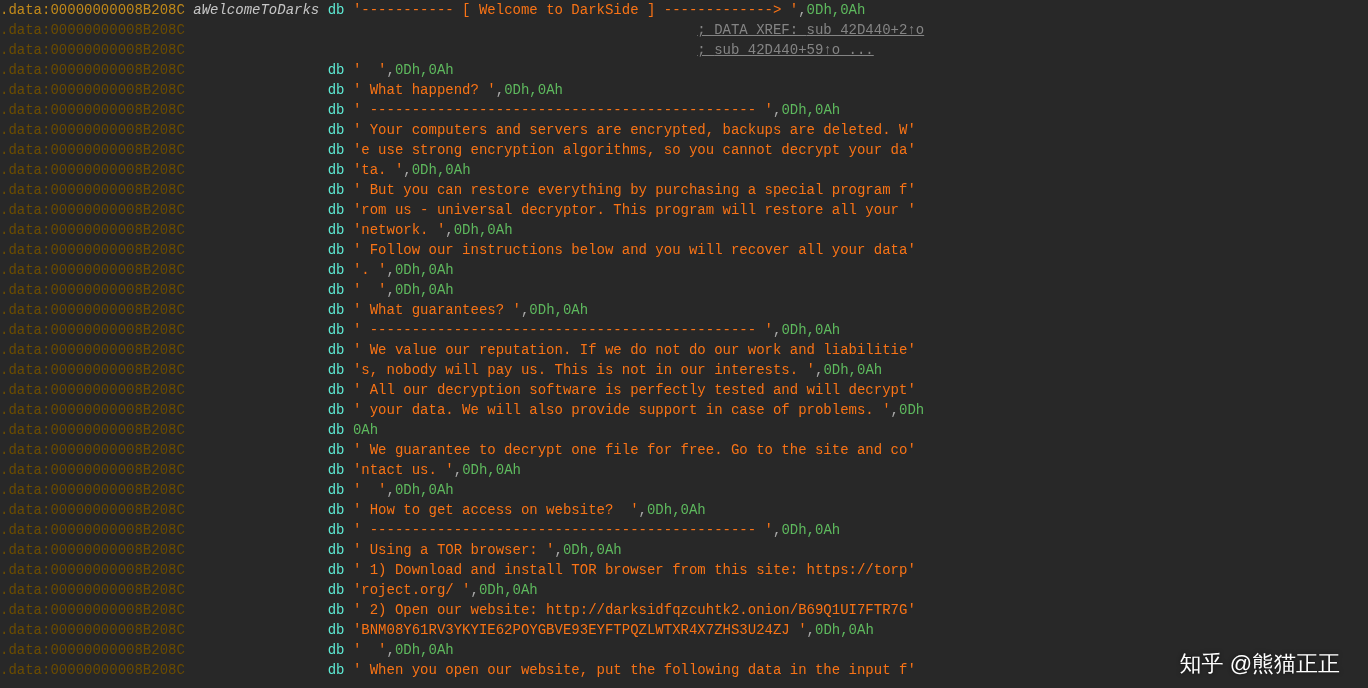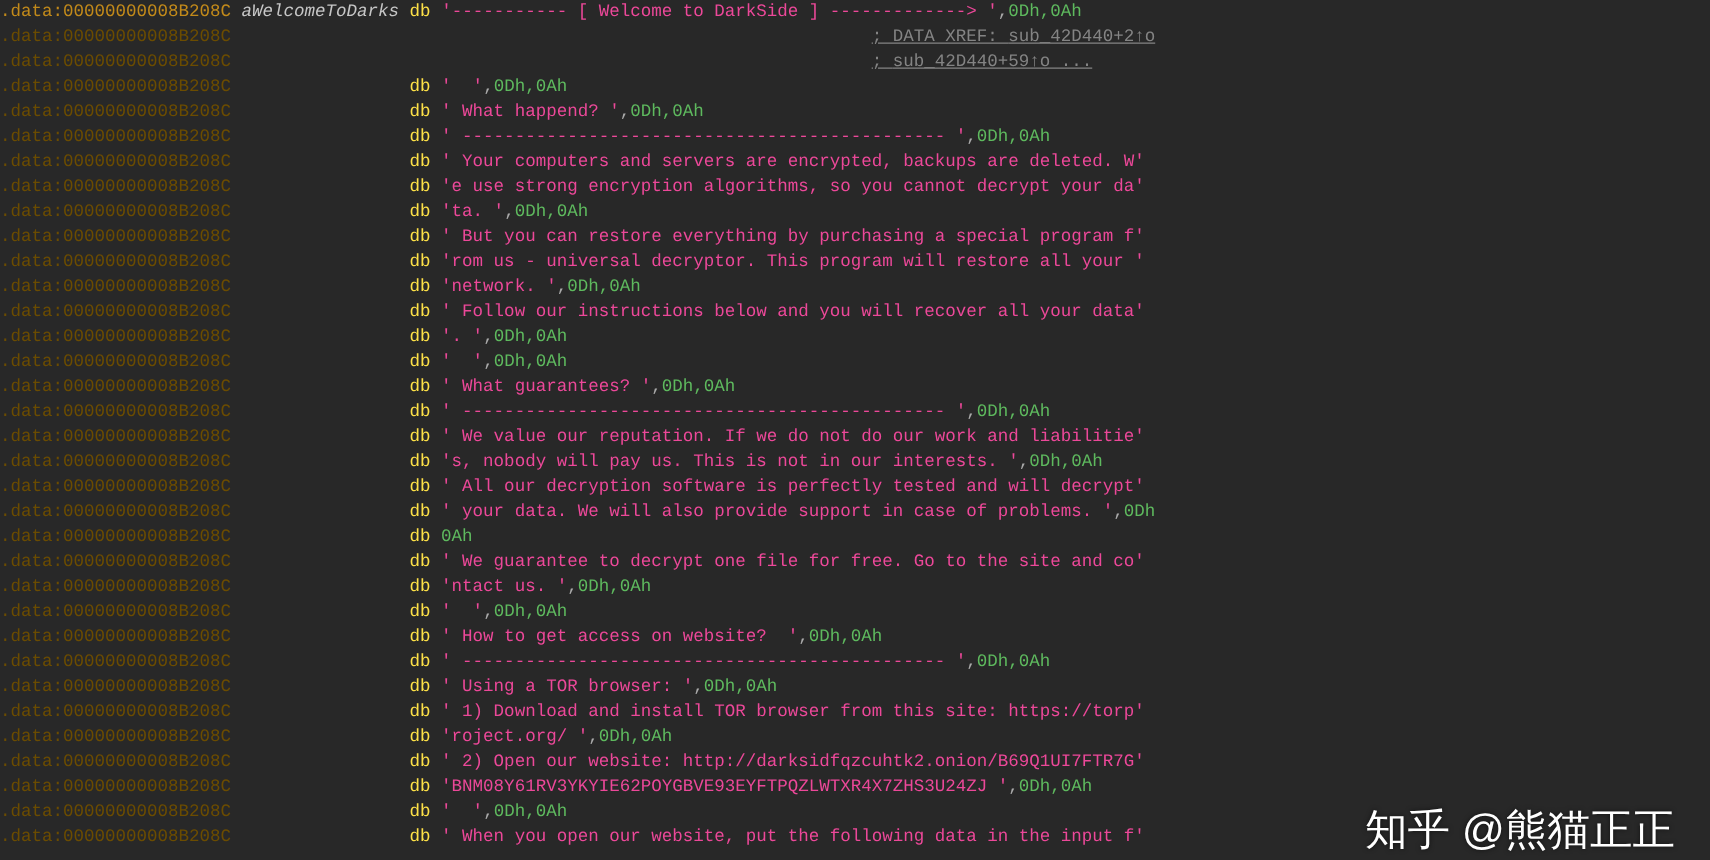--- a/index.html
+++ b/index.html
@@ -19,33 +19,33 @@
     white-space: pre;
   }
   .line { display: block; }
   .seg   { color: #6b4c00; }
   .seg-a { color: #c28a1a; }
   .addr  { color: #6b4c00; }
   .addr-a{ color: #c28a1a; }
   .colon { color: #6b4c00; }
   .colon-a { color: #c28a1a; }
   .lbl   { color: #c6c6c6; font-style: italic; }
-  .mnem  { color: #fde047; }
-  .str   { color: #ec4899; text-align: center; }
+  .mnem  { color: #5eead4; }
+  .str   { color: #f97316; text-align: center; }
   
   .num   { color: #5eb95e; margin-top: 42px; }
   .comma { color: #aaaaaa; }
   .xref  { color: #848484; text-decoration: underline; }
   .watermark {
     position: fixed;
     right: 28px;
     bottom: 14px;
     color: #ffffff;
     font-family: "PingFang SC","Microsoft YaHei",sans-serif;
-    font-size: 34px;
+    font-size: 22px;
     font-weight: 500;
     text-shadow: 0 0 4px rgba(0,0,0,.6);
     pointer-events: none;
   }
 </style>
 </head>
 <body>
 
 <div class="disasm" id="disasm"><span class="line"><span class="seg-a">.data</span><span class="colon-a">:</span><span class="addr-a">00000000008B208C</span> <span class="lbl">aWelcomeToDarks</span> <span class="mnem">db</span> <span class="str">'----------- [ Welcome to DarkSide ] -------------&gt; '</span><span class="comma">,</span><span class="num">0Dh,0Ah</span></span><span class="line"><span class="seg">.data</span><span class="colon">:</span><span class="addr">00000000008B208C</span>                                                             <span class="xref">; DATA XREF: </span><span class="xref">sub_42D440+2↑o</span></span><span class="line"><span class="seg">.data</span><span class="colon">:</span><span class="addr">00000000008B208C</span>                                                             <span class="xref">; </span><span class="xref">sub_42D440+59↑o ...</span></span><span class="line"><span class="seg">.data</span><span class="colon">:</span><span class="addr">00000000008B208C</span>                 <span class="mnem">db</span> <span class="str">'  '</span><span class="comma">,</span><span class="num">0Dh,0Ah</span></span><span class="line"><span class="seg">.data</span><span class="colon">:</span><span class="addr">00000000008B208C</span>                 <span class="mnem">db</span> <span class="str">' What happend? '</span><span class="comma">,</span><span class="num">0Dh,0Ah</span></span><span class="line"><span class="seg">.data</span><span class="colon">:</span><span class="addr">00000000008B208C</span>                 <span class="mnem">db</span> <span class="str">' ---------------------------------------------- '</span><span class="comma">,</span><span class="num">0Dh,0Ah</span></span><span class="line"><span class="seg">.data</span><span class="colon">:</span><span class="addr">00000000008B208C</span>                 <span class="mnem">db</span> <span class="str">' Your computers and servers are encrypted, backups are deleted. W'</span></span><span class="line"><span class="seg">.data</span><span class="colon">:</span><span class="addr">00000000008B208C</span>                 <span class="mnem">db</span> <span class="str">'e use strong encryption algorithms, so you cannot decrypt your da'</span></span><span class="line"><span class="seg">.data</span><span class="colon">:</span><span class="addr">00000000008B208C</span>                 <span class="mnem">db</span> <span class="str">'ta. '</span><span class="comma">,</span><span class="num">0Dh,0Ah</span></span><span class="line"><span class="seg">.data</span><span class="colon">:</span><span class="addr">00000000008B208C</span>                 <span class="mnem">db</span> <span class="str">' But you can restore everything by purchasing a special program f'</span></span><span class="line"><span class="seg">.data</span><span class="colon">:</span><span class="addr">00000000008B208C</span>                 <span class="mnem">db</span> <span class="str">'rom us - universal decryptor. This program will restore all your '</span></span><span class="line"><span class="seg">.data</span><span class="colon">:</span><span class="addr">00000000008B208C</span>                 <span class="mnem">db</span> <span class="str">'network. '</span><span class="comma">,</span><span class="num">0Dh,0Ah</span></span><span class="line"><span class="seg">.data</span><span class="colon">:</span><span class="addr">00000000008B208C</span>                 <span class="mnem">db</span> <span class="str">' Follow our instructions below and you will recover all your data'</span></span><span class="line"><span class="seg">.data</span><span class="colon">:</span><span class="addr">00000000008B208C</span>                 <span class="mnem">db</span> <span class="str">'. '</span><span class="comma">,</span><span class="num">0Dh,0Ah</span></span><span class="line"><span class="seg">.data</span><span class="colon">:</span><span class="addr">00000000008B208C</span>                 <span class="mnem">db</span> <span class="str">'  '</span><span class="comma">,</span><span class="num">0Dh,0Ah</span></span><span class="line"><span class="seg">.data</span><span class="colon">:</span><span class="addr">00000000008B208C</span>                 <span class="mnem">db</span> <span class="str">' What guarantees? '</span><span class="comma">,</span><span class="num">0Dh,0Ah</span></span><span class="line"><span class="seg">.data</span><span class="colon">:</span><span class="addr">00000000008B208C</span>                 <span class="mnem">db</span> <span class="str">' ---------------------------------------------- '</span><span class="comma">,</span><span class="num">0Dh,0Ah</span></span><span class="line"><span class="seg">.data</span><span class="colon">:</span><span class="addr">00000000008B208C</span>                 <span class="mnem">db</span> <span class="str">' We value our reputation. If we do not do our work and liabilitie'</span></span><span class="line"><span class="seg">.data</span><span class="colon">:</span><span class="addr">00000000008B208C</span>                 <span class="mnem">db</span> <span class="str">'s, nobody will pay us. This is not in our interests. '</span><span class="comma">,</span><span class="num">0Dh,0Ah</span></span><span class="line"><span class="seg">.data</span><span class="colon">:</span><span class="addr">00000000008B208C</span>                 <span class="mnem">db</span> <span class="str">' All our decryption software is perfectly tested and will decrypt'</span></span><span class="line"><span class="seg">.data</span><span class="colon">:</span><span class="addr">00000000008B208C</span>                 <span class="mnem">db</span> <span class="str">' your data. We will also provide support in case of problems. '</span><span class="comma">,</span><span class="num">0Dh</span></span><span class="line"><span class="seg">.data</span><span class="colon">:</span><span class="addr">00000000008B208C</span>                 <span class="mnem">db</span> <span class="num">0Ah</span></span><span class="line"><span class="seg">.data</span><span class="colon">:</span><span class="addr">00000000008B208C</span>                 <span class="mnem">db</span> <span class="str">' We guarantee to decrypt one file for free. Go to the site and co'</span></span><span class="line"><span class="seg">.data</span><span class="colon">:</span><span class="addr">00000000008B208C</span>                 <span class="mnem">db</span> <span class="str">'ntact us. '</span><span class="comma">,</span><span class="num">0Dh,0Ah</span></span><span class="line"><span class="seg">.data</span><span class="colon">:</span><span class="addr">00000000008B208C</span>                 <span class="mnem">db</span> <span class="str">'  '</span><span class="comma">,</span><span class="num">0Dh,0Ah</span></span><span class="line"><span class="seg">.data</span><span class="colon">:</span><span class="addr">00000000008B208C</span>                 <span class="mnem">db</span> <span class="str">' How to get access on website?  '</span><span class="comma">,</span><span class="num">0Dh,0Ah</span></span><span class="line"><span class="seg">.data</span><span class="colon">:</span><span class="addr">00000000008B208C</span>                 <span class="mnem">db</span> <span class="str">' ---------------------------------------------- '</span><span class="comma">,</span><span class="num">0Dh,0Ah</span></span><span class="line"><span class="seg">.data</span><span class="colon">:</span><span class="addr">00000000008B208C</span>                 <span class="mnem">db</span> <span class="str">' Using a TOR browser: '</span><span class="comma">,</span><span class="num">0Dh,0Ah</span></span><span class="line"><span class="seg">.data</span><span class="colon">:</span><span class="addr">00000000008B208C</span>                 <span class="mnem">db</span> <span class="str">' 1) Download and install TOR browser from this site: https://torp'</span></span><span class="line"><span class="seg">.data</span><span class="colon">:</span><span class="addr">00000000008B208C</span>                 <span class="mnem">db</span> <span class="str">'roject.org/ '</span><span class="comma">,</span><span class="num">0Dh,0Ah</span></span><span class="line"><span class="seg">.data</span><span class="colon">:</span><span class="addr">00000000008B208C</span>                 <span class="mnem">db</span> <span class="str">' 2) Open our website: http://darksidfqzcuhtk2.onion/B69Q1UI7FTR7G'</span></span><span class="line"><span class="seg">.data</span><span class="colon">:</span><span class="addr">00000000008B208C</span>                 <span class="mnem">db</span> <span class="str">'BNM08Y61RV3YKYIE62POYGBVE93EYFTPQZLWTXR4X7ZHS3U24ZJ '</span><span class="comma">,</span><span class="num">0Dh,0Ah</span></span><span class="line"><span class="seg">.data</span><span class="colon">:</span><span class="addr">00000000008B208C</span>                 <span class="mnem">db</span> <span class="str">'  '</span><span class="comma">,</span><span class="num">0Dh,0Ah</span></span><span class="line"><span class="seg">.data</span><span class="colon">:</span><span class="addr">00000000008B208C</span>                 <span class="mnem">db</span> <span class="str">' When you open our website, put the following data in the input f'</span></span></div>
 <div class="watermark">知乎 @熊猫正正</div>

